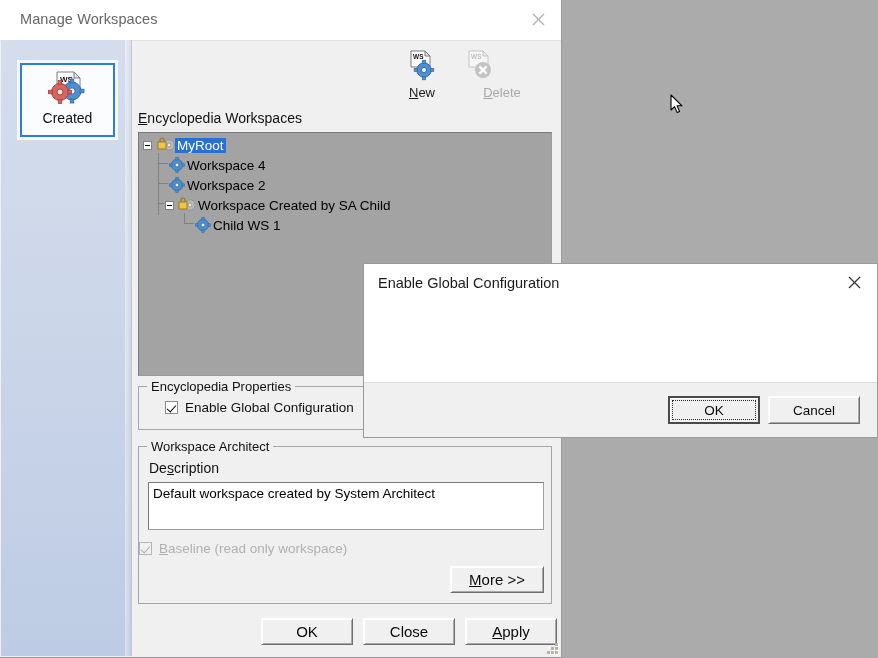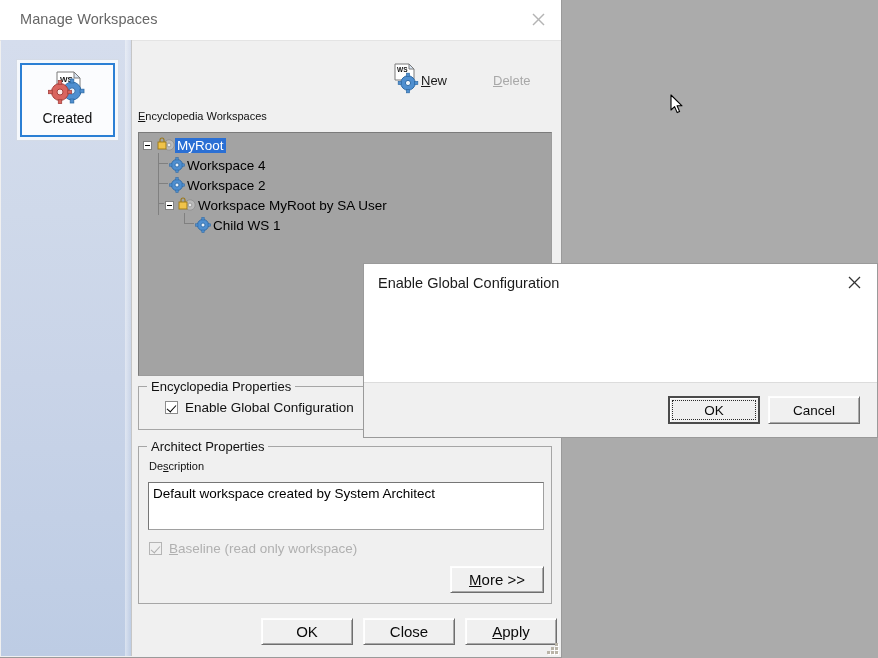--- a/index.html
+++ b/index.html
@@ -65,30 +65,30 @@
     display: flex; flex-direction: column;
     align-items: center; justify-content: flex-start;
     padding-top: 5px; box-sizing: border-box;
   }
   .manage-label { font-size: 14px; color: #111; margin-top: 2px; }
 
   
   .toolbar { position: absolute; left: 131px; top: 40px; right: 1px; height: 70px; }
   .tbtn {
     position: absolute; top: 10px; width: 62px; height: 58px;
-    display: flex; align-items: center;
+    display: flex; flex-direction: column; align-items: center;
     cursor: default;
   }
   .tbtn .tlabel { font-size: 13px; color: #1a1a1a; margin-top: 3px; }
   .tbtn.disabled .tlabel { color: #a8a8a8; margin-left: 44px; }
   .tbtn-new { left: 260px; }
   .tbtn-del { left: 318px; }
 
   
-  .field-label { position: absolute; font-size: 11px; color: #111; white-space: nowrap; }
+  .field-label { position: absolute; font-size: 14px; color: #111; white-space: nowrap; }
   u.acc { text-decoration: underline; }
 
   
   .tree {
     position: absolute; left: 138px; top: 132px; width: 414px; height: 244px;
     background: #a3a3a3; box-sizing: border-box;
     border: 1px solid #9c9c9c;
     border-top-color: #7b7b7b; border-left-color: #7b7b7b;
     overflow: hidden;
   }
@@ -360,21 +360,21 @@
       <div class="tnode" style="left:26px; top:62px;">
         <div class="twist"></div>
         <svg width="18" height="16" viewBox="0 0 18 16" style="margin-left:4px">
           <g transform="translate(12,8)">
             <circle r="5.2" fill="#b9b9b9" stroke="#8d8d8d" stroke-width=".8"></circle>
             <circle r="1.9" fill="#ececec" stroke="#8d8d8d" stroke-width=".8"></circle>
           </g>
           <rect x="1" y="5" width="8" height="7" fill="#f0c34a" stroke="#9a7716" stroke-width=".9"></rect>
           <path d="M3 5 v-2 a2 2 0 0 1 4 0 v2" fill="none" stroke="#9a7716" stroke-width="1.1"></path>
         </svg>
-        <div class="tlabel2">Workspace MyRoot by SA User</div>
+        <div class="tlabel2">Workspace Created by SA Child</div>
       </div>
 
       <div class="tnode" style="left:56px; top:82px;">
         <svg width="16" height="16" viewBox="0 0 16 16">
           <g transform="translate(8,8)">
             <circle r="5.6" fill="#4f8fd0" stroke="#2f6ba6" stroke-width=".9"></circle>
             <circle r="2" fill="#eef5fc" stroke="#2f6ba6" stroke-width=".9"></circle>
             <g fill="#4f8fd0" stroke="#2f6ba6" stroke-width=".6">
               <rect x="-1.2" y="-7.4" width="2.4" height="2.4"></rect>
               <rect x="-1.2" y="5" width="2.4" height="2.4"></rect>
@@ -389,25 +389,25 @@
 
     <div class="group grp-enc">
       <div class="gtitle">Encyclopedia Properties</div>
       <div class="cb-row" style="left:26px; top:13px;">
         <div class="cbox checked"></div>
         <div class="cb-label">Enable Global Configuration</div>
       </div>
     </div>
 
     <div class="group grp-ws">
-      <div class="gtitle">Architect Properties</div>
+      <div class="gtitle">Workspace Architect</div>
       <div class="field-label" style="left:10px; top:13px;">
         De<u class="acc">s</u>cription
       </div>
-      <div class="cb-row" style="left:10px; top:94px;justify-content:space-between;">
+      <div class="cb-row" style="left:0; top:94px;justify-content:space-between;">
         <div class="cbox checked disabled"></div>
         <div class="cb-label disabled">
           <u class="acc">B</u>aseline (read only workspace)
         </div>
       </div>
     </div>
 
     <div class="descbox">Default workspace created by System Architect</div>
 
     <div class="btn btn-more">

